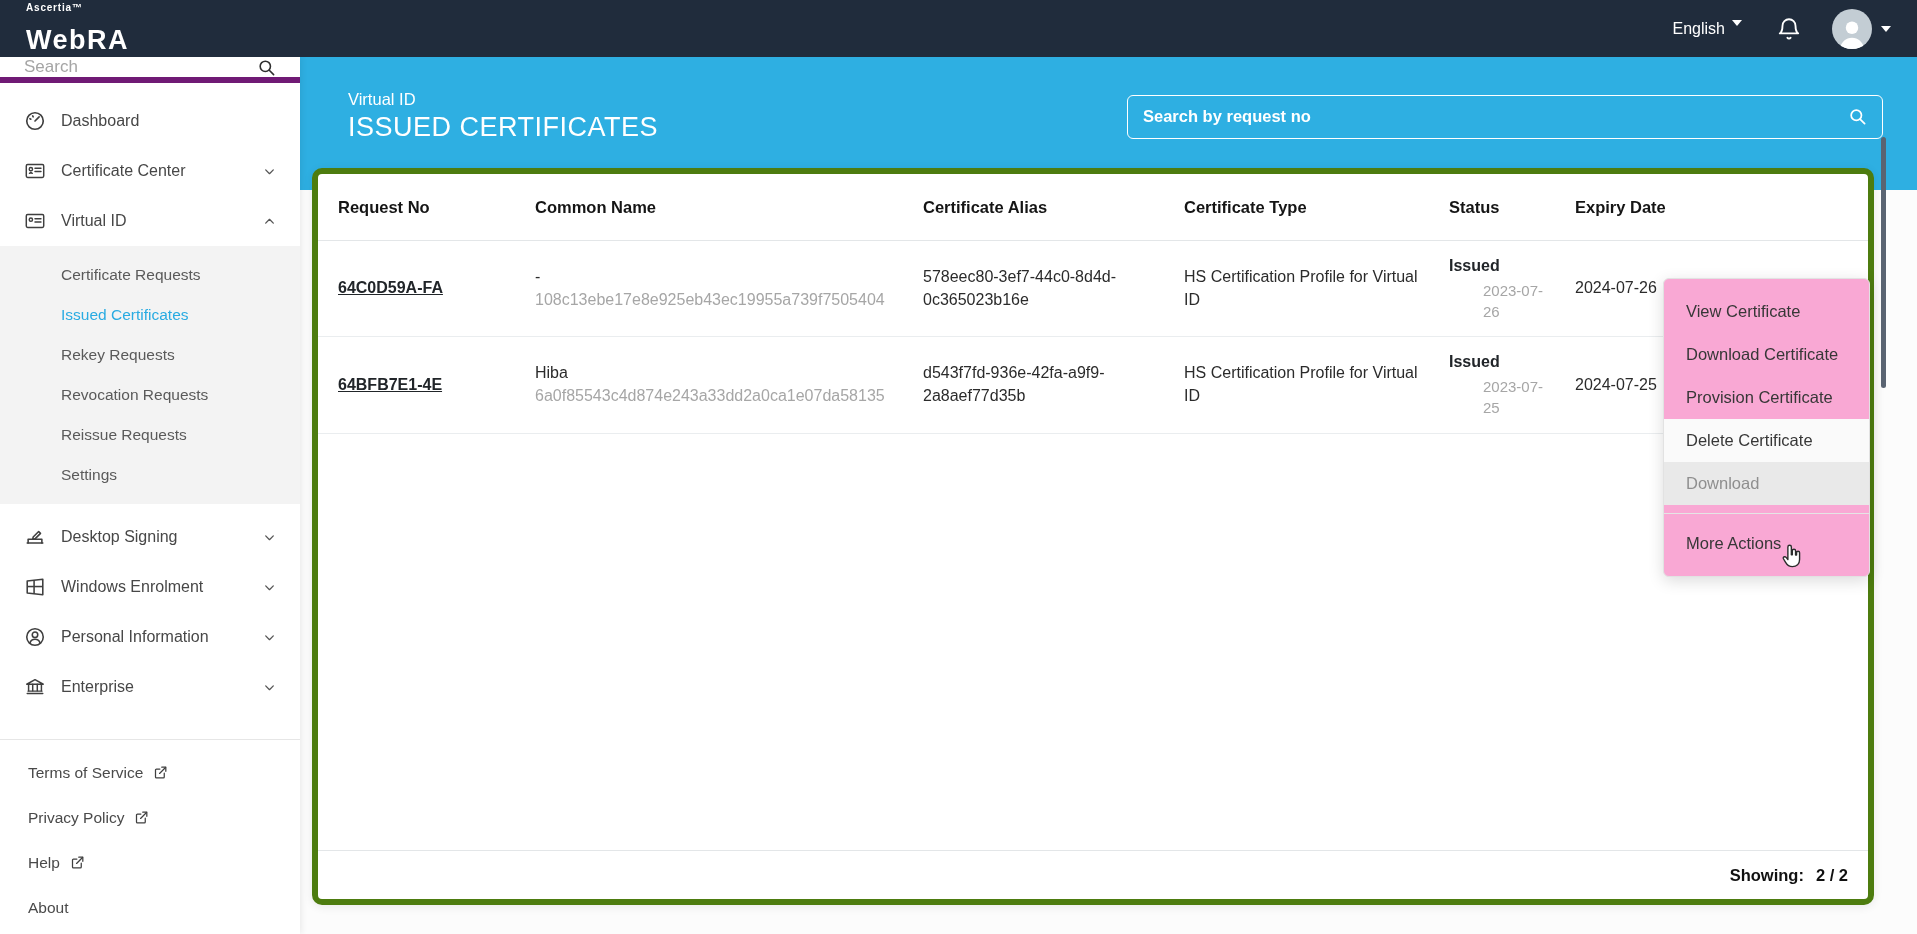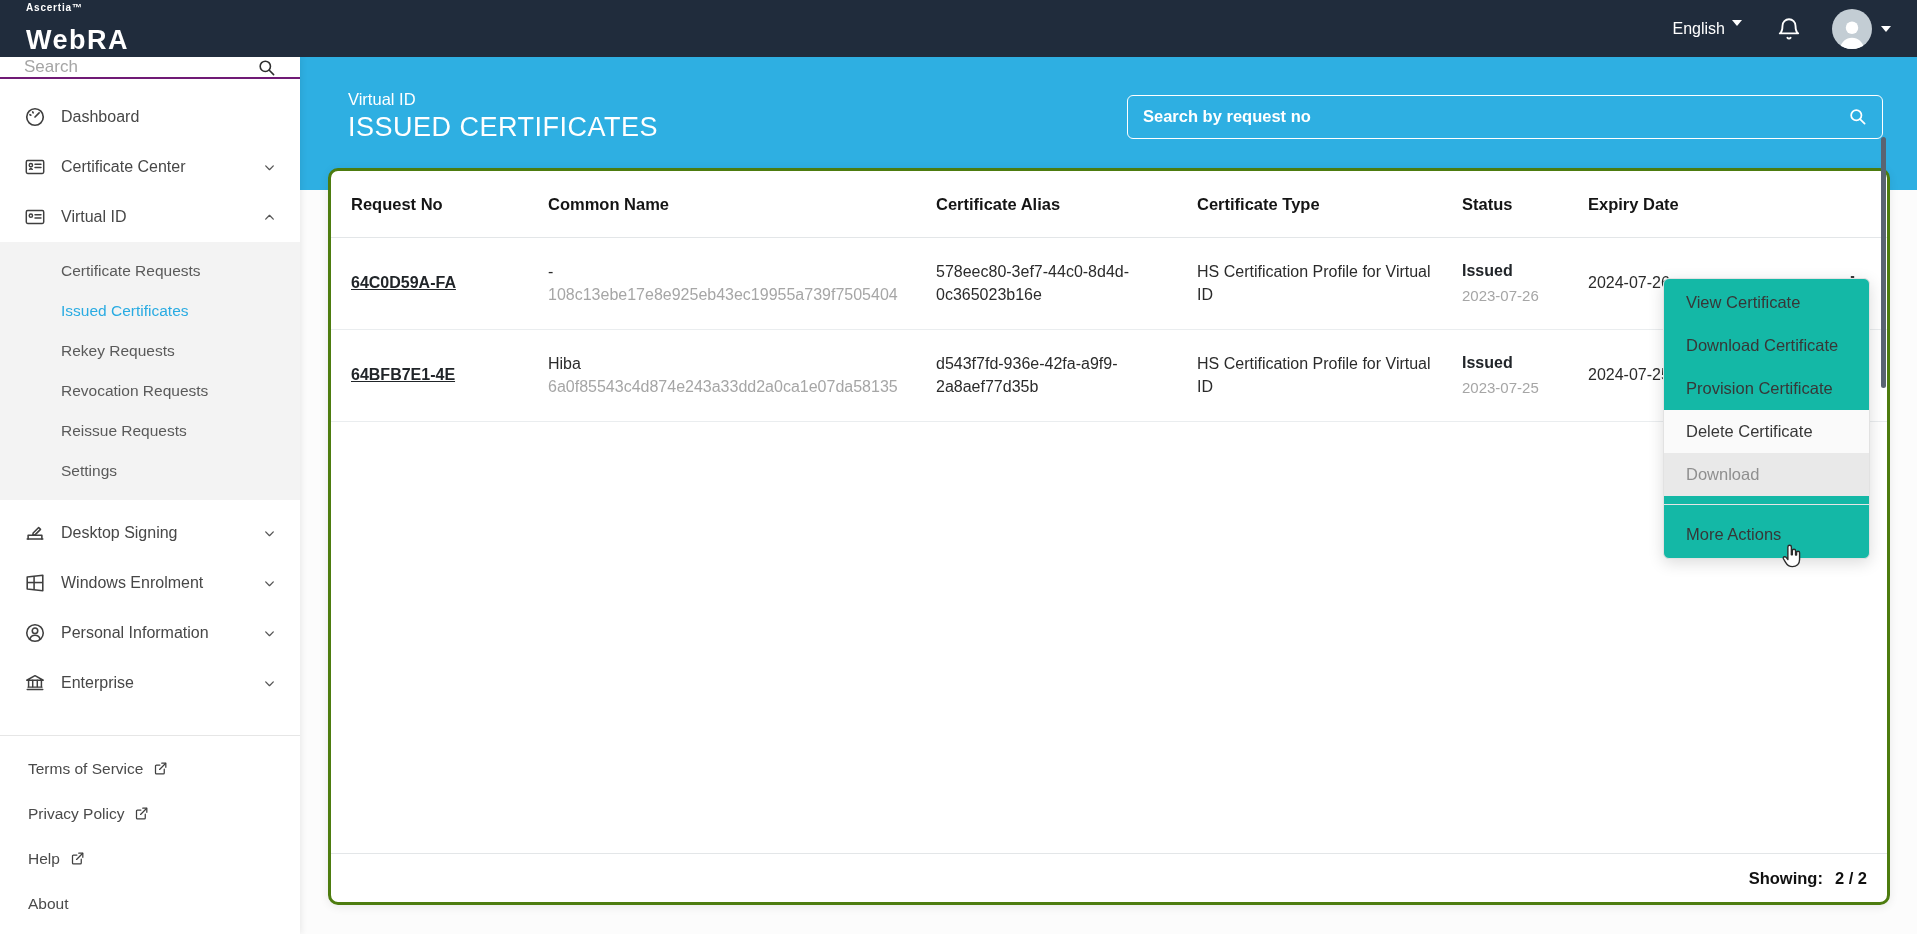--- a/index.html
+++ b/index.html
@@ -16,21 +16,21 @@
   .caret { width:0; height:0; border-left:5px solid transparent; border-right:5px solid transparent; border-top:6px solid #fff; display:inline-block; }
   .bell { margin-left:34px; cursor:pointer; display:flex; }
   .avatar-wrap { margin-left:30px; display:flex; align-items:center; gap:9px; cursor:pointer; }
   .avatar { width:40px; height:40px; border-radius:50%; background:#c3cdd4; display:flex; align-items:flex-end; justify-content:center; overflow:hidden; }
 
   
   .shell { display:flex; height:877px; }
 
   
   .sidebar { width:300px; background:#fff; box-shadow:2px 0 6px rgba(0,0,0,.07); z-index:10; display:flex; flex-direction:column; }
-  .side-search { height:48px; border-bottom:2px solid #701a75; display:flex; align-items:center; padding:0 24px; gap:10px; }
+  .side-search { height:48px; border-bottom:6px solid #701a75; display:flex; align-items:center; padding:0 24px; gap:10px; }
   .side-search input { border:none; outline:none; flex:1; font-size:17px; color:#444; font-family:inherit; background:transparent; }
   .side-search input::placeholder { color:#a5a5a5; }
   .nav { padding-top:13px; }
   .nav-item { height:50px; display:flex; align-items:center; padding:0 24px; font-size:16px; color:#474747; cursor:pointer; }
   .nav-item .ic { width:22px; height:22px; margin-right:15px; color:#3f3f3f; flex:none; }
   .nav-item .chev { margin-left:auto; color:#555; display:flex; }
   .submenu { background:#f3f3f3; padding:9px 0; }
   .submenu .sub-item { height:40px; display:flex; align-items:center; padding-left:61px; font-size:15.5px; color:#5a5a5a; cursor:pointer; }
   .submenu .sub-item.active { color:#29abe2; }
   .side-divider { border-top:1px solid #e6e6e6; margin-top:27px; }
@@ -43,38 +43,38 @@
   .cyan-band { position:absolute; top:0; left:0; right:0; height:133px; background:#2eafe2; }
   .page-head { position:absolute; top:0; left:0; right:0; height:133px; display:flex; align-items:center; padding:0 34px 14px 48px; z-index:2; }
   .ph-titles .crumb { color:#fff; font-size:16.5px; margin-bottom:3px; }
   .ph-titles .title { color:#fff; font-size:27px; font-weight:300; letter-spacing:.5px; }
   .head-search { margin-left:auto; width:756px; height:44px; border:1.5px solid #fff; border-radius:6px; display:flex; align-items:center; padding:0 15px; }
   .head-search input { flex:1; background:transparent; border:none; outline:none; color:#a16207; font-size:16.5px; font-weight:700; font-family:inherit; }
   .head-search input::placeholder { color:#fff; }
   .head-search .ic { color:#fff; display:flex; }
 
   
-  .card { position:absolute; left:28px; top:111px; width:1562px; height:737px; background:#fff; border:3px solid #4d7c0f; border-radius:10px; box-shadow:0 2px 10px rgba(0,0,0,.08); z-index:3; }
+  .card { position:absolute; left:12px; top:111px; width:1562px; height:737px; background:#fff; border:6px solid #4d7c0f; border-radius:10px; box-shadow:0 2px 10px rgba(0,0,0,.08); z-index:3; }
   .tgrid { display:grid; grid-template-columns:197px 388px 261px 265px 126px 255px 1fr; padding-left:20px; align-items:center; }
   .thead { height:67px; border-bottom:1px solid #e3e6e8; }
   .thead .th { font-size:16.5px; font-weight:700; color:#151515; padding-right:28px; }
   .trow { min-height:92px; border-bottom:1px solid #eaedef; }
   .td { font-size:16px; color:#2b2b2b; padding:14px 30px 14px 0; line-height:1.42; }
   .req-link { font-weight:700; color:#212529; text-decoration:underline; cursor:pointer; }
   .cn-name { color:#2b2b2b; }
   .cn-id { color:#a6a6a6; word-break:break-all; }
   .alias { color:#2b2b2b; }
   .status-main { font-weight:700; color:#212529; }
-  .status-date { color:#a6a6a6; font-size:15px; margin-top:2px; }
+  .status-date { color:#a6a6a6; font-size:15px; margin-top:2px;margin-left:34px; }
   .kebab { font-size:19px; font-weight:700; color:#3a3a3a; text-align:center; cursor:pointer; letter-spacing:0; line-height:1; }
   .card-footer { position:absolute; left:0; right:0; bottom:0; height:49px; border-top:1px solid #e3e6e8; display:flex; align-items:center; justify-content:flex-end; padding-right:20px; gap:12px; }
   .showing-label,.showing-value { font-size:16.5px; font-weight:700; color:#111; }
 
   
-  .ctx-menu { position:absolute; left:1663px; top:278px; width:207px; background:#14b8a6; border:1px solid #e2e2e2; border-radius:6px; box-shadow:0 4px 16px rgba(0,0,0,.14); padding:2px 0; z-index:60; }
+  .ctx-menu { position:absolute; left:1663px; top:278px; width:207px; background:#f9a8d4; border:1px solid #e2e2e2; border-radius:6px; box-shadow:0 4px 16px rgba(0,0,0,.14); padding:11px 0; z-index:60; }
   .ctx-item { padding:12px 22px; font-size:16.5px; color:#373737; cursor:pointer; }
   .ctx-item.subtle { background:#fafafa; }
   .ctx-item.hovered { background:#e9e9e9; color:#8f8f8f; }
   .ctx-divider { border-top:1px solid #e5e5e5; margin:8px 0; }
 
   
   .v-scrollbar { position:absolute; left:1881px; top:137px; width:5px; height:251px; background:#5a6472; border-radius:3px; z-index:40; }
   .cursor-hand { position:absolute; left:1779px; top:544px; z-index:70; pointer-events:none; }
 </style>
 </head>

